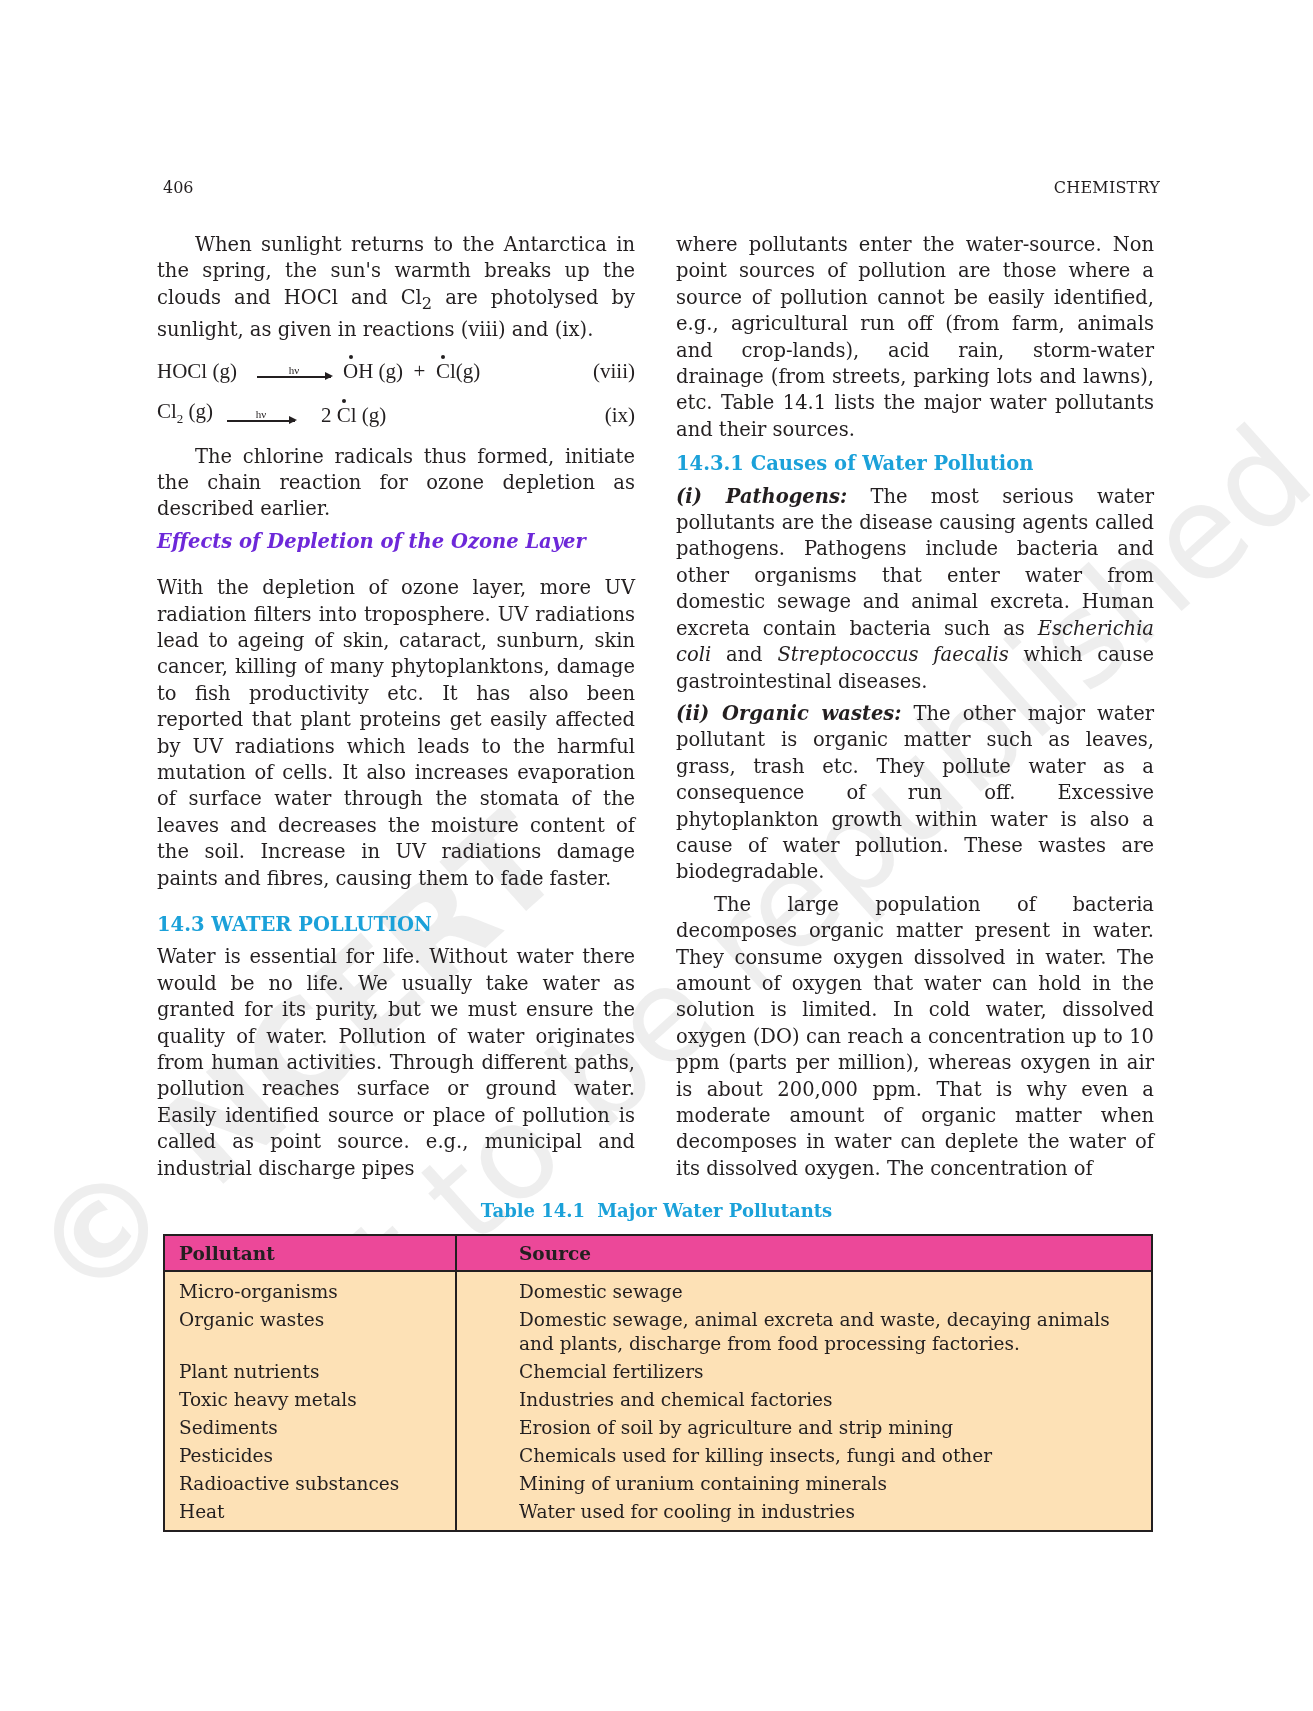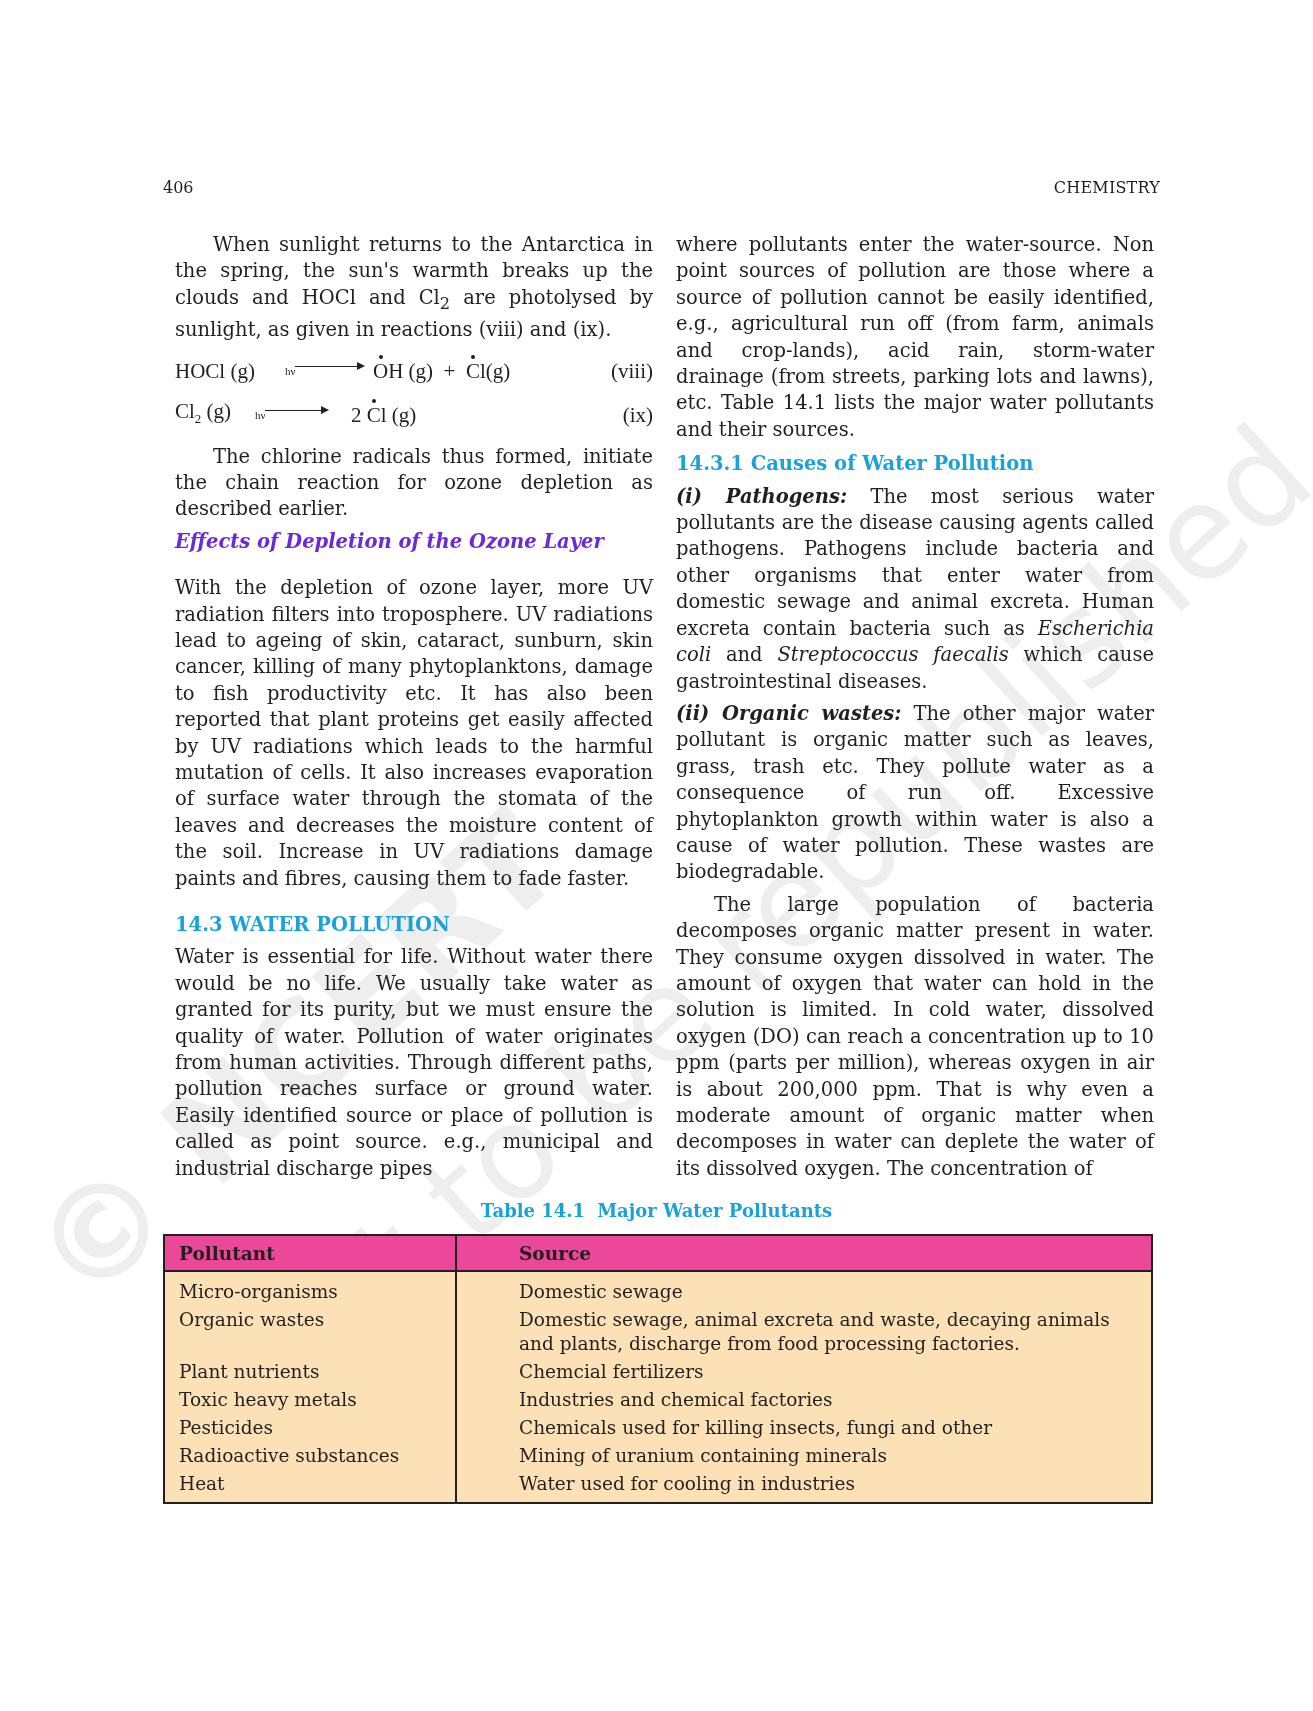--- a/index.html
+++ b/index.html
@@ -1,27 +1,27 @@
 <!DOCTYPE html>
 <html><head>
 <meta charset="utf-8">
 <style>
   html, body { margin: 0; padding: 0; background: #ffffff; }
   body { width: 1313px; height: 1711px; position: relative; overflow: hidden;
          font-family: "DejaVu Serif", "Liberation Serif", serif; color: #231f20; }
   .page-num { position: absolute; left: 163px; top: 178px; font-size: 16px; }
   .running-head { position: absolute; right: 153px; top: 178px; font-size: 16px; letter-spacing: 0.2px; }
   .col { position: absolute; top: 232px; width: 478px; font-size: 19.5px; line-height: 26.4px; text-align: justify; }
-  .col-left { left: 175px; }
+  .col-left { left: 157px; }
   .col-right { left: 676px; }
   .col p { margin: 0; }
   .indent { text-indent: 38px; }
   .eq { display: flex; align-items: center; height: 44px; font-family: "Liberation Serif", serif; font-size: 21px; position: relative; }
   .eq .lhs { width: 98px; }
-  .eq .arrow { display: inline-flex; flex-direction: row; width: 78px; margin-right: 10px; position: relative; margin-left: 12px; }
+  .eq .arrow { display: inline-flex; flex-direction: column; align-items: center; width: 78px; margin-right: 10px; position: relative; }
   .eq .arrow .hv { font-size: 11px; line-height: 11px; }
   .eq .arrow .line { width: 74px; height: 1.2px; background: #231f20; position: relative; }
   .eq .arrow .line::after { content: ""; position: absolute; right: -2px; top: -4px; border-left: 8px solid #231f20; border-top: 4.5px solid transparent; border-bottom: 4.5px solid transparent; }
   .eq .rhs { flex: 1; }
   .eq .num { position: absolute; right: 0; }
   .dot { position: relative; display: inline-block; }
   .dot::before { content: ""; position: absolute; left: 50%; top: -3px; width: 4px; height: 4px; margin-left: -2px; border-radius: 50%; background: #231f20; }
   .h-italic { color: #6d28d9; font-weight: bold; font-style: italic; font-size: 19.5px; margin: 6px 0 20px 0; }
   .h-sec { color: #1ba1d9; font-weight: bold; font-size: 19.5px; margin: 20px 0 6px 0; }
   .h-sub { color: #1ba1d9; font-weight: bold; font-size: 19.5px; margin: 8px 0 6px 0; }
@@ -116,20 +116,24 @@
     </tr>
     <tr>
       <td class="c1">Plant  nutrients</td>
       <td class="c2">Chemcial  fertilizers</td>
     </tr>
     <tr>
       <td class="c1">Toxic  heavy  metals</td>
       <td class="c2">Industries  and  chemical  factories</td>
     </tr>
     <tr>
+      <td class="c1">Sediments</td>
+      <td class="c2">Erosion  of  soil  by  agriculture  and  strip  mining</td>
+    </tr>
+    <tr>
       <td class="c1">Pesticides</td>
       <td class="c2">Chemicals  used  for  killing  insects,  fungi  and  other</td>
     </tr>
     <tr>
       <td class="c1">Radioactive  substances</td>
       <td class="c2">Mining  of  uranium  containing  minerals</td>
     </tr>
     <tr class="last">
       <td class="c1">Heat</td>
       <td class="c2">Water  used  for  cooling  in  industries</td>

